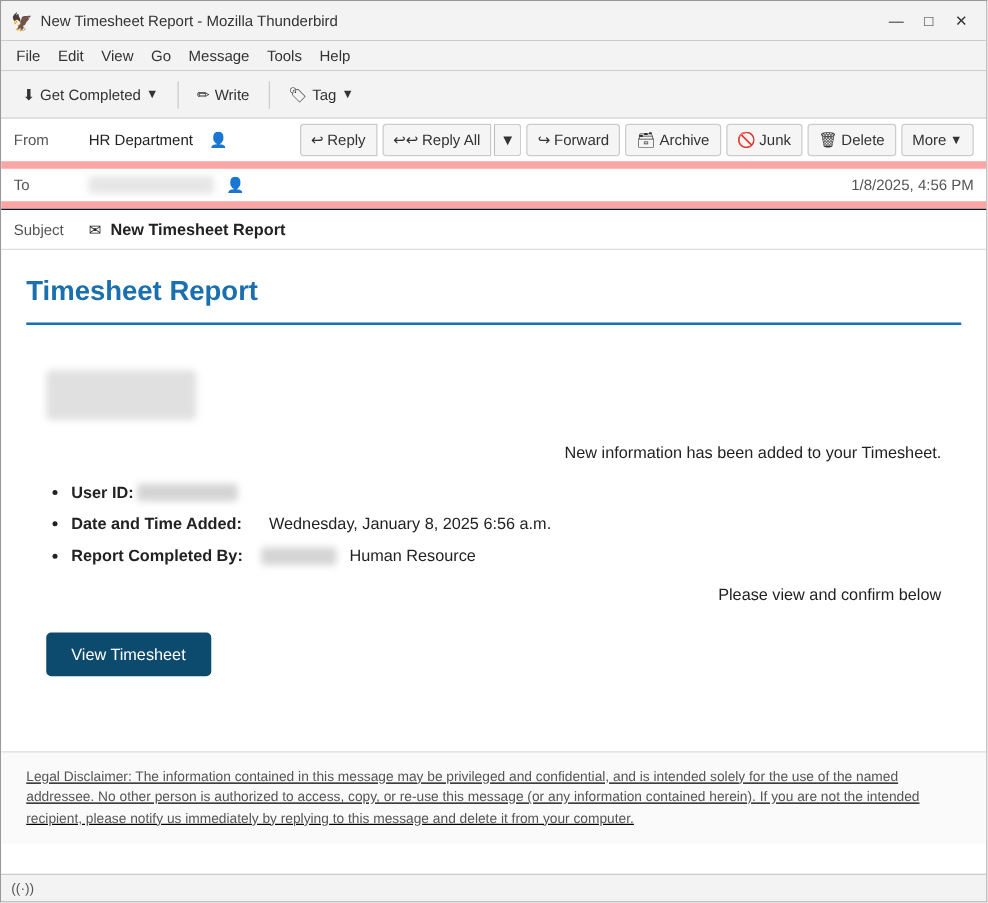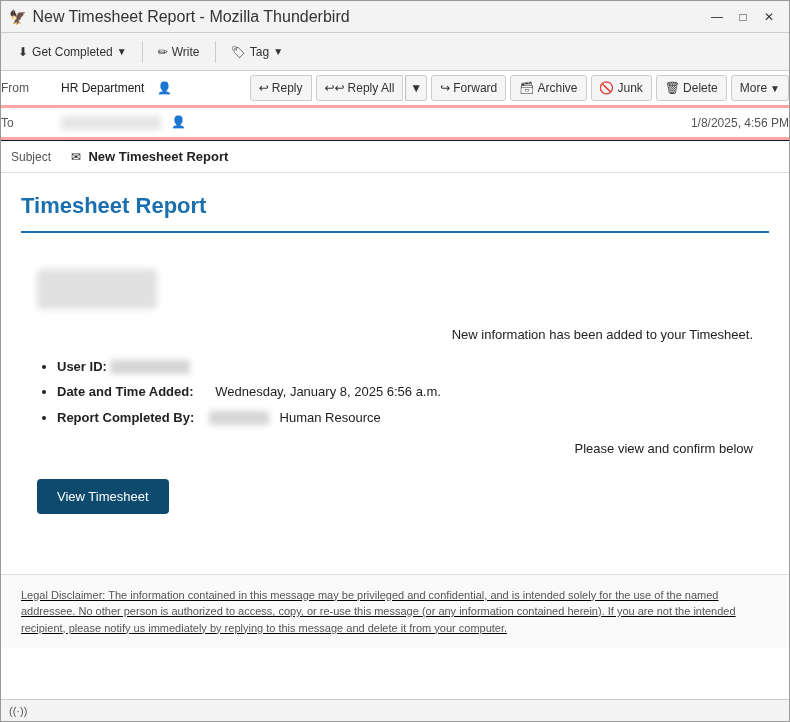--- a/index.html
+++ b/index.html
@@ -24,21 +24,21 @@
       background: #f3f3f3;
       border-bottom: 1px solid #ccc;
       display: flex;
       align-items: center;
       padding: 4px 8px;
       height: 32px;
       gap: 6px;
     }
     .title-bar-text {
       flex: 1;
-      font-size: 16px;
+      font-size: 12px;
       color: #333;
     }
     .title-bar-controls {
       display: flex;
       gap: 2px;
     }
     .title-bar-btn {
       width: 24px;
       height: 20px;
       border: none;
@@ -100,22 +100,22 @@
     }
 
     
     .email-header {
       background: #fff;
       border-bottom: 1px solid #ddd;
     }
     .email-header-row {
       display: flex;
       align-items: center;
-      padding: 4px 0;
-      border-bottom: 3px solid #fca5a5;
+      padding: 4px 10px;
+      border-bottom: 6px solid #fca5a5;
       min-height: 32px;
     }
     .email-header-row:last-child { border-bottom: none; }
     .header-label {
       font-size: 12px;
       color: #555;
       width: 60px;
       flex-shrink: 0;
     }
     .header-value {
@@ -296,20 +296,29 @@
   <div class="title-bar">
     <span style="font-size:14px;">🦅</span>
     <span class="title-bar-text">New Timesheet Report - Mozilla Thunderbird</span>
     <div class="title-bar-controls">
       <button class="title-bar-btn">—</button>
       <button class="title-bar-btn">□</button>
       <button class="title-bar-btn close">✕</button>
     </div>
   </div>
 
+  <div class="menu-bar">
+    <span class="menu-item">File</span>
+    <span class="menu-item">Edit</span>
+    <span class="menu-item">View</span>
+    <span class="menu-item">Go</span>
+    <span class="menu-item">Message</span>
+    <span class="menu-item">Tools</span>
+    <span class="menu-item">Help</span>
+  </div>
 
   <div class="toolbar">
     <button class="toolbar-btn">
       <span>⬇</span>
       <span>Get Completed</span>
       <span style="font-size:10px;">▼</span>
     </button>
     <div class="toolbar-divider"></div>
     <button class="toolbar-btn">
       <span>✏</span>

